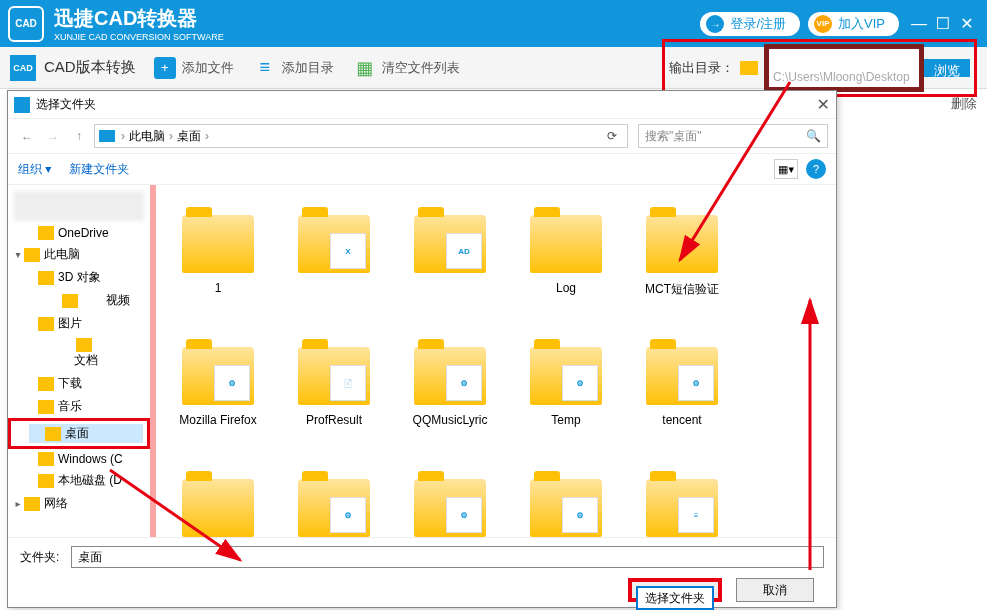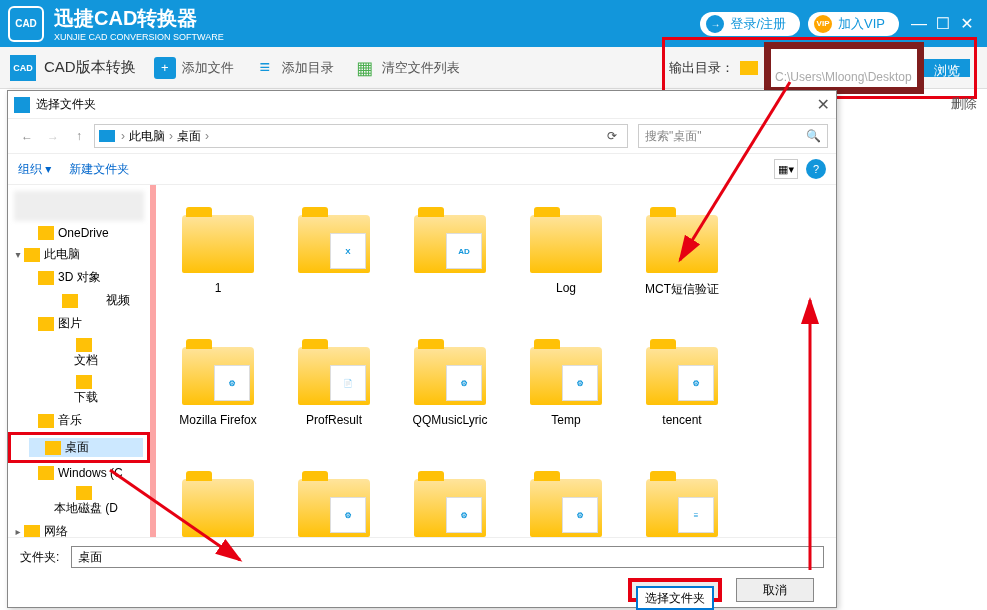--- a/index.html
+++ b/index.html
@@ -19,21 +19,21 @@
 .toolbar .section-label { display: flex; align-items: center; font-size: 15px; color: #333; margin-right: 18px; }
 .toolbar .section-label .cad-icon { width: 26px; height: 26px; background: #1296db; color: #fff; display: flex; align-items: center; justify-content: center; font-size: 9px; font-weight: bold; margin-right: 8px; }
 .toolbar .tbtn { display: flex; align-items: center; color: #555; font-size: 13px; margin-right: 20px; cursor: pointer; }
 .toolbar .tbtn .ticon { width: 22px; height: 22px; border-radius: 3px; margin-right: 6px; display: flex; align-items: center; justify-content: center; }
 .ticon.blue { background: #1296db; color: #fff; }
 .ticon.green { color: #4caf50; font-size: 18px; }
 .ticon.list { color: #1296db; font-size: 18px; }
 .toolbar .outbox { border: 3px solid #e60012; padding: 2px 4px; display: flex; align-items: center; margin-left: auto; }
 .toolbar .outlabel { font-size: 13px; color: #333; }
 .toolbar .foldericon { width: 18px; height: 14px; background: #ffc107; margin: 0 6px; }
-.toolbar .outpath { width: 160px; background: #fff; border: 7px solid #7f1d1d; padding: 19px 4px; font-size: 12px; color: #aaa; height: 16px; line-height: 18px; }
+.toolbar .outpath { width: 160px; background: #fff; border: 5px solid #7f1d1d; padding: 19px 4px; font-size: 12px; color: #aaa; height: 16px; line-height: 18px; }
 .toolbar .browse { background: #1296db; color: #fff; padding: 3px 10px; font-size: 13px; cursor: pointer; height: 18px; line-height: 18px; }
 
 .dialog { position: absolute; left: 7px; top: 90px; width: 830px; height: 518px; background: #fff; border: 1px solid #888; box-shadow: 2px 2px 6px rgba(0,0,0,0.2); }
 .dialog-title { height: 28px; display: flex; align-items: center; padding: 0 6px; font-size: 12px; border-bottom: 1px solid #eee; }
 .dialog-title .dticon { width: 16px; height: 16px; background: #1296db; margin-right: 6px; }
 .dialog-title .close { margin-left: auto; font-size: 16px; cursor: pointer; color: #555; }
 
 .navbar { height: 34px; display: flex; align-items: center; padding: 0 8px; font-size: 12px; gap: 4px; }
 .navbar .navbtn { width: 22px; height: 22px; display: flex; align-items: center; justify-content: center; color: #888; cursor: pointer; }
 .navbar .path { flex: 1; border: 1px solid #ccc; height: 24px; display: flex; align-items: center; padding: 0 4px; }
@@ -190,21 +190,21 @@
         <div class="node" style="padding-left: 18px;">
           <span class="exp"></span>
           <span class="nicon folder"></span>
           <span>图片</span>
         </div>
         <div class="node" style="padding-left: 18px; flex-direction: column;">
           <span class="exp"></span>
           <span class="nicon folder"></span>
           <span>文档</span>
         </div>
-        <div class="node" style="padding-left: 18px; flex-direction: column;">
+        <div class="node" style="padding-left: 18px;">
           <span class="exp"></span>
           <span class="nicon folder"></span>
           <span>下载</span>
         </div>
         <div class="node" style="padding-left: 18px;">
           <span class="exp"></span>
           <span class="nicon folder"></span>
           <span>音乐</span>
         </div>
         <div class="node selected" style="padding-left: 18px;">
@@ -212,21 +212,21 @@
             <span class="exp"></span>
             <span class="nicon pc"></span>
             <span>桌面</span>
           </div>
         </div>
         <div class="node" style="padding-left: 18px;">
           <span class="exp"></span>
           <span class="nicon drive"></span>
           <span>Windows (C</span>
         </div>
-        <div class="node" style="padding-left: 18px; flex-direction: column;">
+        <div class="node" style="padding-left: 18px;">
           <span class="exp"></span>
           <span class="nicon drive"></span>
           <span>本地磁盘 (D</span>
         </div>
         <div class="node" style="padding-left: 4px;">
           <span class="exp">▸</span>
           <span class="nicon folder"></span>
           <span>网络</span>
         </div>
       </div>

